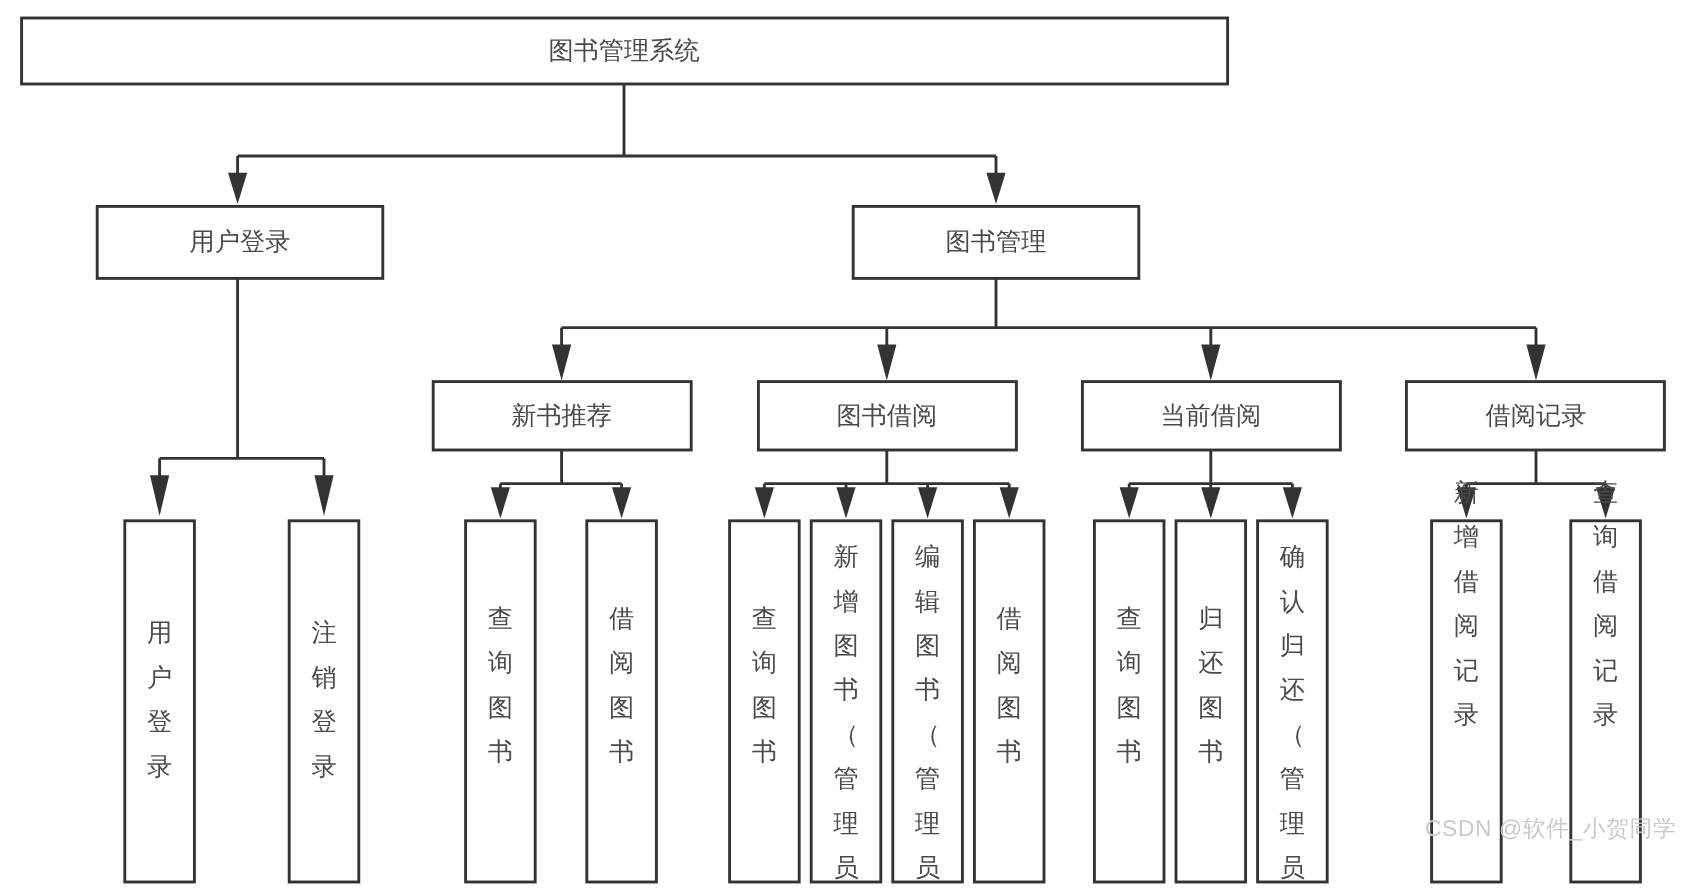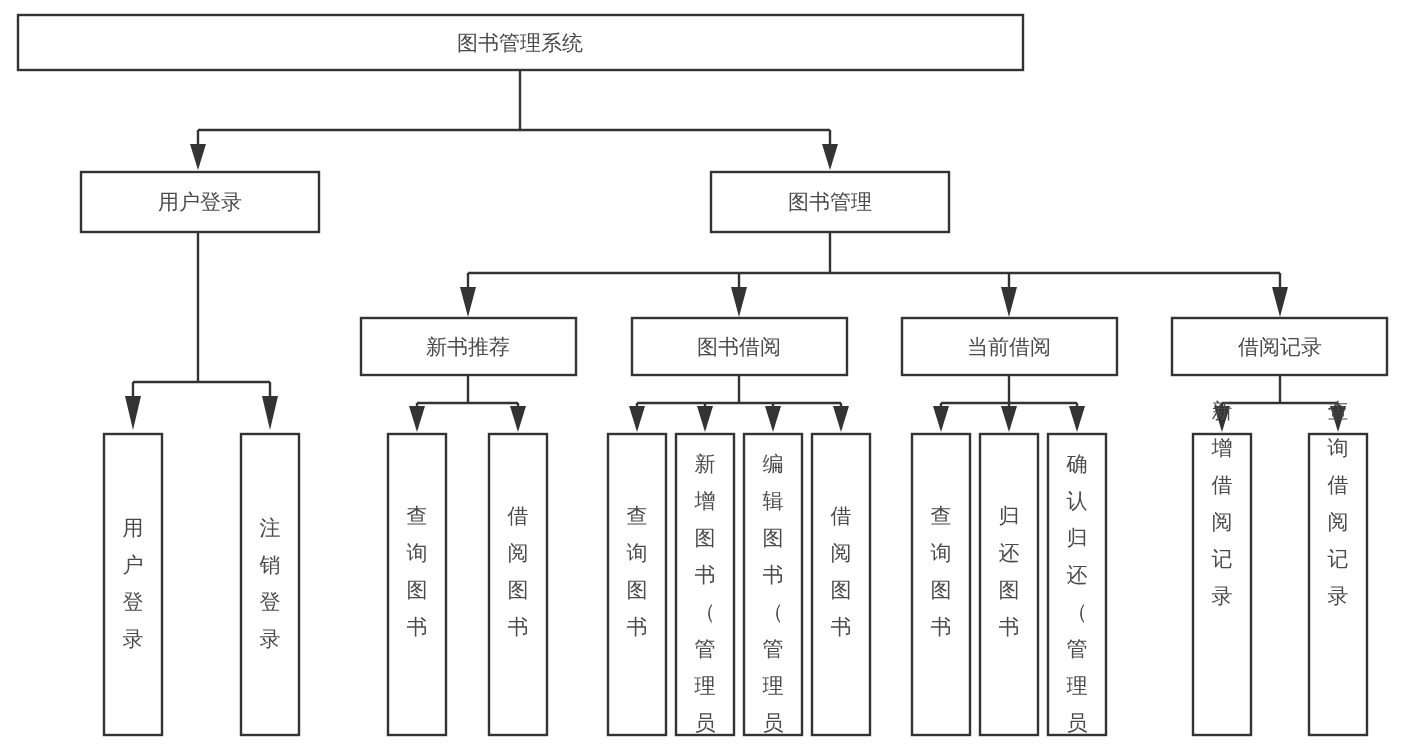--- a/index.html
+++ b/index.html
@@ -238,14 +238,15 @@
       <rect class="node-box" x="1193" y="434" width="58" height="301"></rect>
       <text class="node-label-vertical" x="1222" y="510"><tspan x="1222" y="417.5">新</tspan><tspan x="1222" y="454.5">增</tspan><tspan x="1222" y="491.5">借</tspan><tspan x="1222" y="528.5">阅</tspan><tspan x="1222" y="565.5">记</tspan><tspan x="1222" y="602.5">录</tspan></text>
     </g>
     <g>
       <rect class="node-box" x="1309" y="434" width="58" height="301"></rect>
       <text class="node-label-vertical" x="1338" y="510"><tspan x="1338" y="417.5">查</tspan><tspan x="1338" y="454.5">询</tspan><tspan x="1338" y="491.5">借</tspan><tspan x="1338" y="528.5">阅</tspan><tspan x="1338" y="565.5">记</tspan><tspan x="1338" y="602.5">录</tspan></text>
     </g>
 
   </svg>
 
+  <div class="watermark-text">CSDN @软件_小贺同学</div>
 
 </div>
 
 </body></html>

